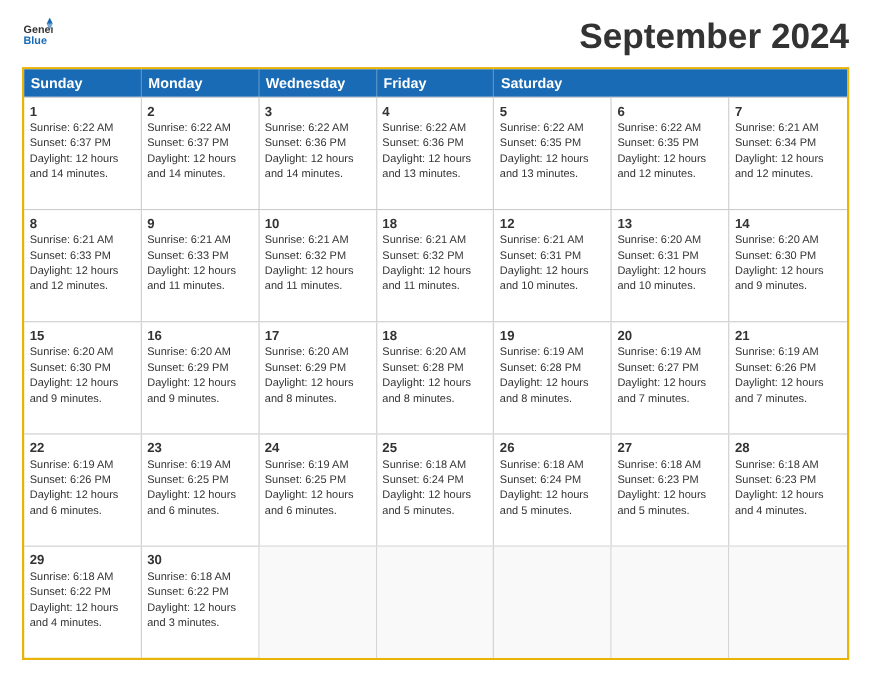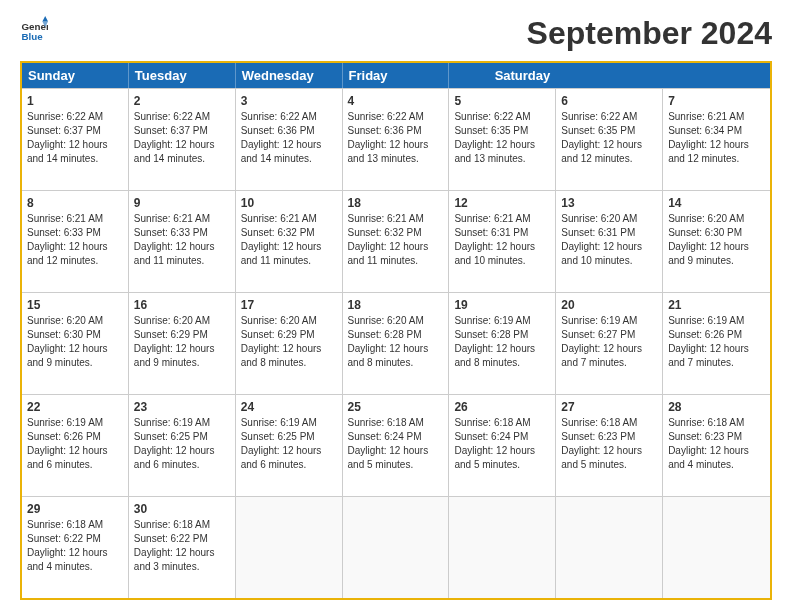--- a/index.html
+++ b/index.html
@@ -56,21 +56,21 @@
       grid-template-columns: repeat(7, 1fr);
       background: #1a6bb5;
     }
     .cal-header-cell {
       color: #fff;
       font-weight: bold;
       font-size: 13px;
       padding: 5px 6px;
       border-right: 1px solid rgba(255,255,255,0.3);
     }
-    .cal-header-cell:last-child { border-right: none; text-align: right; }
+    .cal-header-cell:last-child { border-right: none; }
     .cal-body {
       flex: 1;
       display: flex;
       flex-direction: column;
     }
     .cal-row {
       display: grid;
       grid-template-columns: repeat(7, 1fr);
       flex: 1;
       border-top: 1px solid #ccc;
@@ -112,21 +112,21 @@
       </svg>
     </div>
     <div class="title-block">
       <div class="month-title">September 2024</div>
     </div>
   </div>
 
   <div class="calendar">
     <div class="cal-header">
     <div class="cal-header-cell">Sunday</div>
-        <div class="cal-header-cell">Tuesday</div>
+        <div class="cal-header-cell">Monday</div>
         <div class="cal-header-cell">Wednesday</div>
         <div class="cal-header-cell">Friday</div>
         <div class="cal-header-cell">Saturday</div>
       </div>
     <div class="cal-body">
     <div class="cal-row">
           <div class="cal-cell">
             <span class="day-num">1</span>
             <div class="cell-text">Sunrise: 6:22 AM<br>Sunset: 6:37 PM<br>Daylight: 12 hours and 14 minutes.</div>
           </div>

